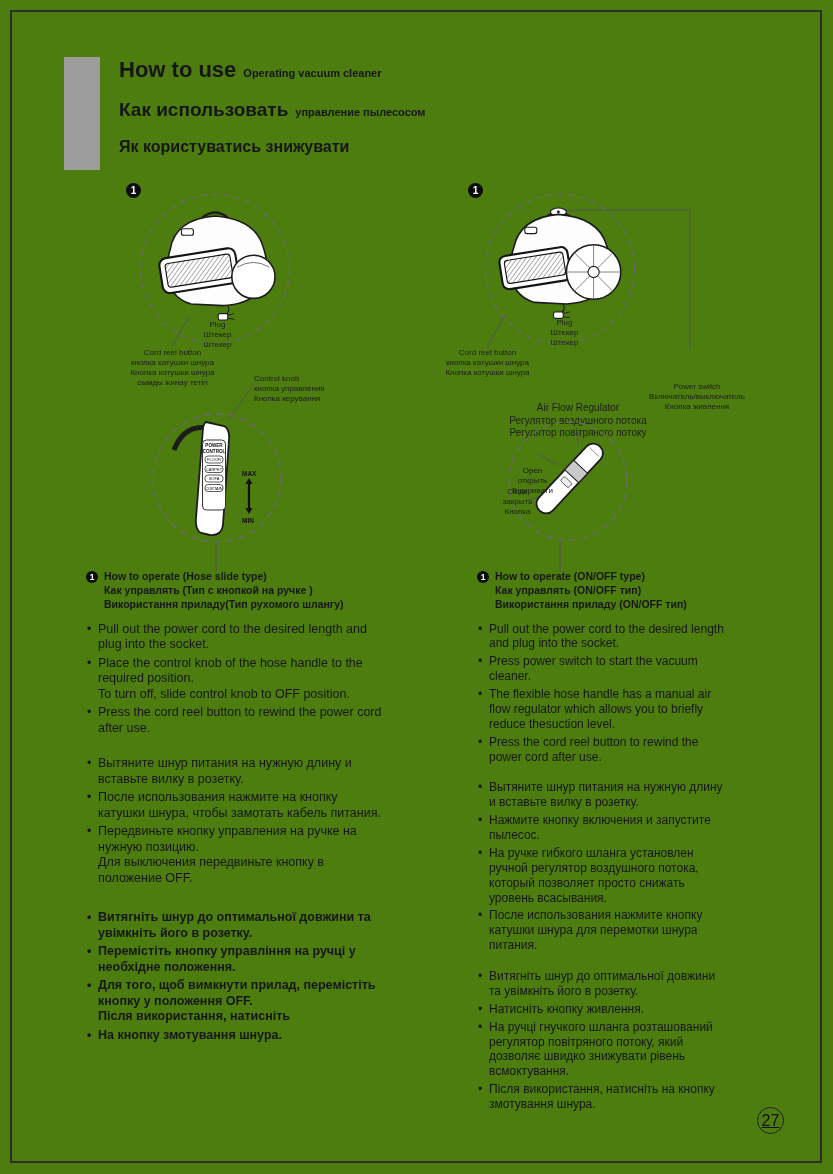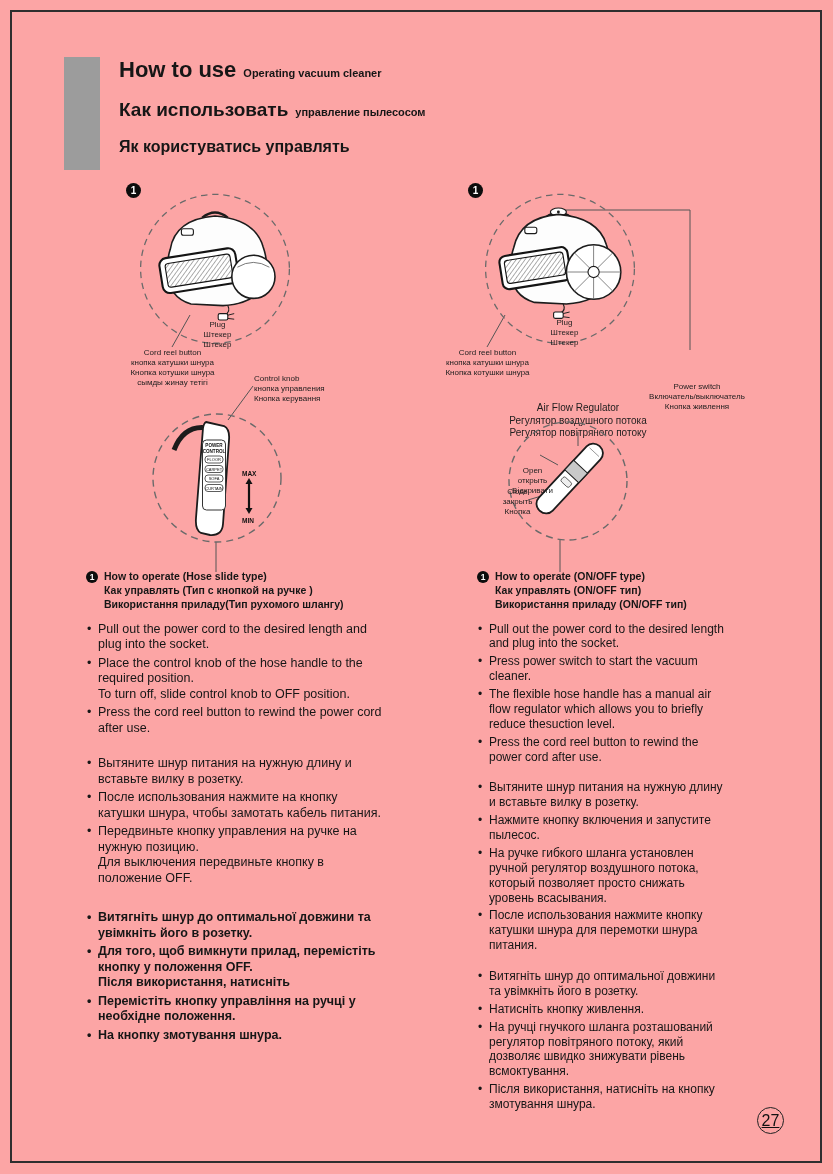--- a/index.html
+++ b/index.html
@@ -1,18 +1,18 @@
 <!DOCTYPE html>
 <html><head>
 <meta charset="utf-8">
 <style>
   * { margin:0; padding:0; box-sizing:border-box; }
   html,body { background:#ffffff; }
   .page {
-    position:relative; width:833px; height:1174px; background:#fca5a5;
+    position:relative; width:833px; height:1174px; background:#4d7c0f;
     font-family:"Liberation Sans", sans-serif; color:#161616; overflow:hidden;
   }
   .frame { position:absolute; left:10px; top:10px; width:812px; height:1153px; border:2px solid #2e2e2e; }
   .gray-tab { position:absolute; left:64px; top:57px; width:36px; height:113px; background:#9c9c9c; }
 
   .header { position:absolute; left:119px; top:57px; line-height:1.15; }
   .h-row { white-space:nowrap; }
   .t-en { font-size:22px; font-weight:bold; }
   .t-ru { font-size:19px; font-weight:bold; }
   .t-uk { font-size:16px; font-weight:bold; }
@@ -62,21 +62,21 @@
   <div class="gray-tab"></div>
 
   <header class="header">
     <div class="h-row">
       <span class="t-en">How to use</span><span class="sub">Operating vacuum cleaner</span>
     </div>
     <div class="h-row">
       <span class="t-ru">Как использовать</span><span class="sub">управление пылесосом</span>
     </div>
     <div class="h-row">
-      <span class="t-uk">Як користуватись  управлять</span>
+      <span class="t-uk">Як користуватись  знижувати</span>
     </div>
   </header>
 
   <div class="step-badge" style="left:126px; top:183px;">1</div>
 
   <svg class="overlay-svg" style="left:80px; top:180px;" width="320" height="400" viewBox="0 0 320 400">
     <polyline points="92,167 110,135" fill="none" stroke="#555" stroke-width="1"></polyline>
     <polyline points="173,206 148,240" fill="none" stroke="#555" stroke-width="1"></polyline>
     <line x1="136" y1="362" x2="136" y2="392" stroke="#555" stroke-width="1"></line>
   </svg>
@@ -245,23 +245,23 @@
       <li>Press the cord reel button to rewind the power cord after use.</li>
     </ul>
     <ul class="bullets mt-ru-l">
       <li>Вытяните шнур питания на нужную длину и вставьте вилку в розетку.</li>
       <li>После использования нажмите на кнопку катушки шнура, чтобы замотать кабель питания.</li>
       <li>Передвиньте кнопку управления на ручке на нужную позицию.
 Для выключения передвиньте кнопку в положение OFF.</li>
     </ul>
     <ul class="bullets bold-list mt-uk-l">
       <li>Витягніть шнур до оптимальної довжини та увімкніть його в розетку.</li>
+      <li>Перемістіть кнопку управління на ручці у необхідне положення.</li>
       <li>Для того, щоб вимкнути прилад, перемістіть кнопку у положення OFF.
 Після використання, натисніть</li>
-      <li>Перемістіть кнопку управління на ручці у необхідне положення.</li>
       <li>На кнопку змотування шнура.</li>
     </ul>
   </div>
 
   <div class="text-col col-right" style="left:477px; top:570px; width:252px;">
     <div class="op-heading">
       <span class="step-badge h-badge">1</span>
       <div class="lines">
         <div>How to operate (ON/OFF type)</div>
         <div>Как управлять (ON/OFF тип)</div>

